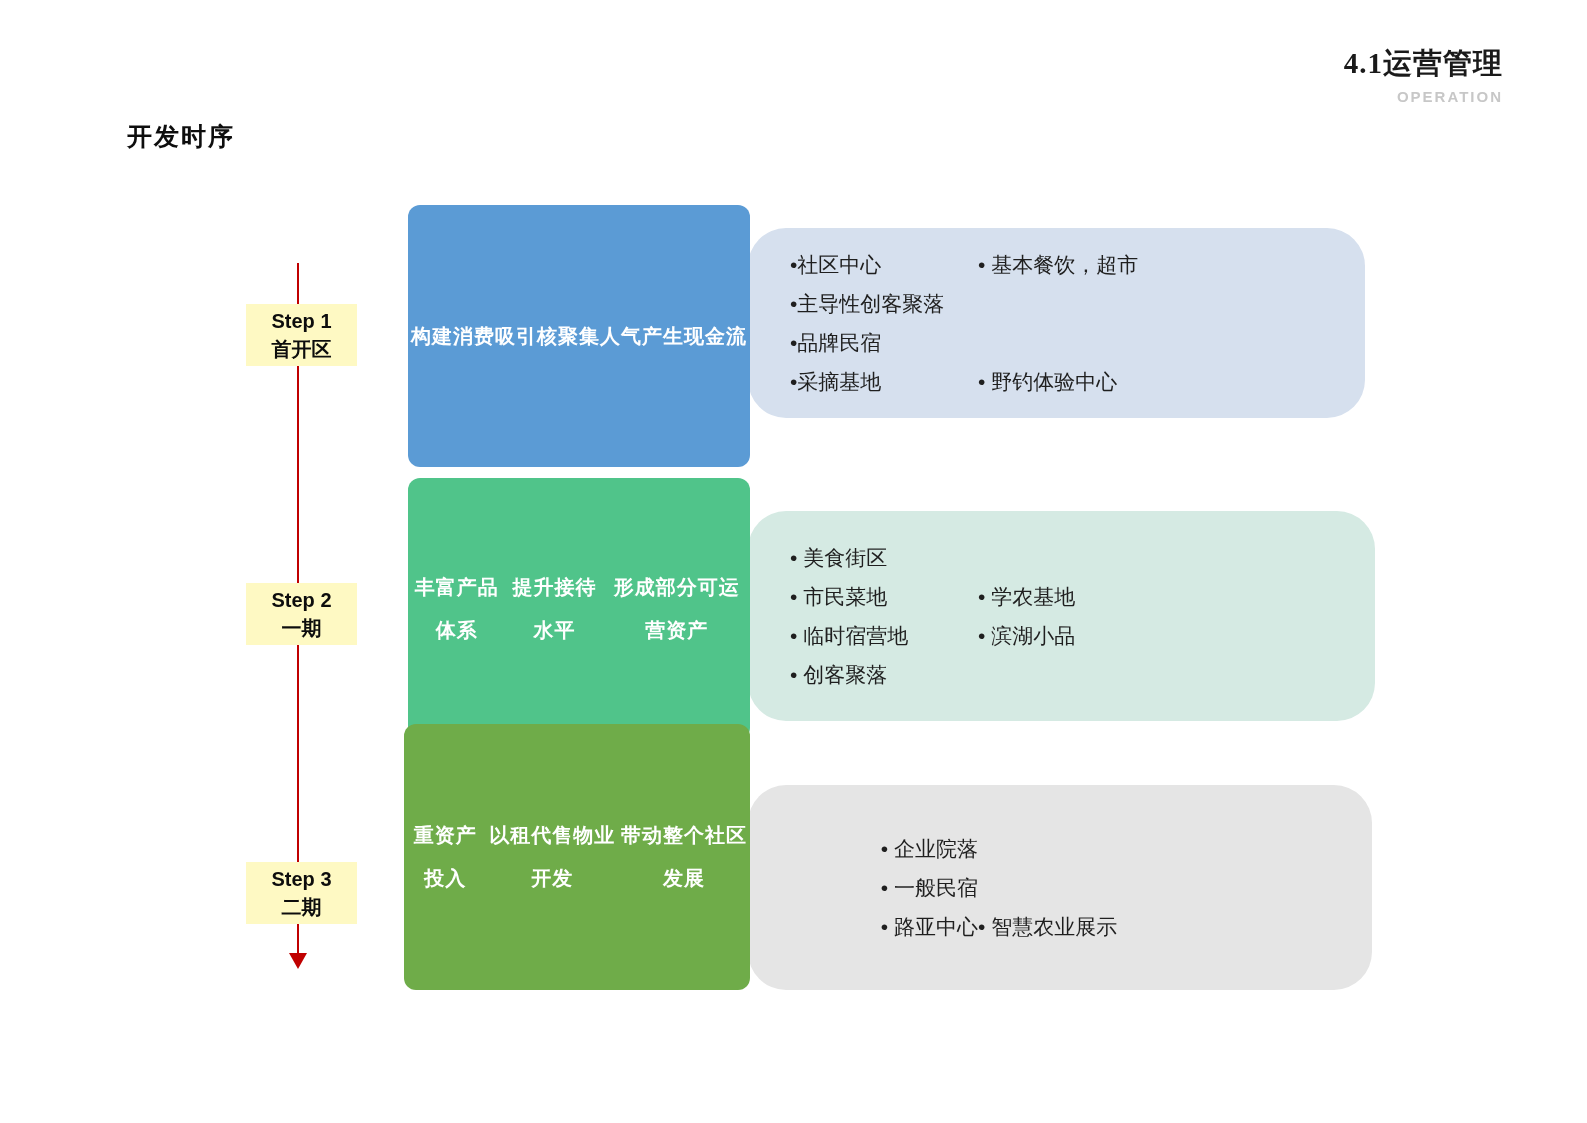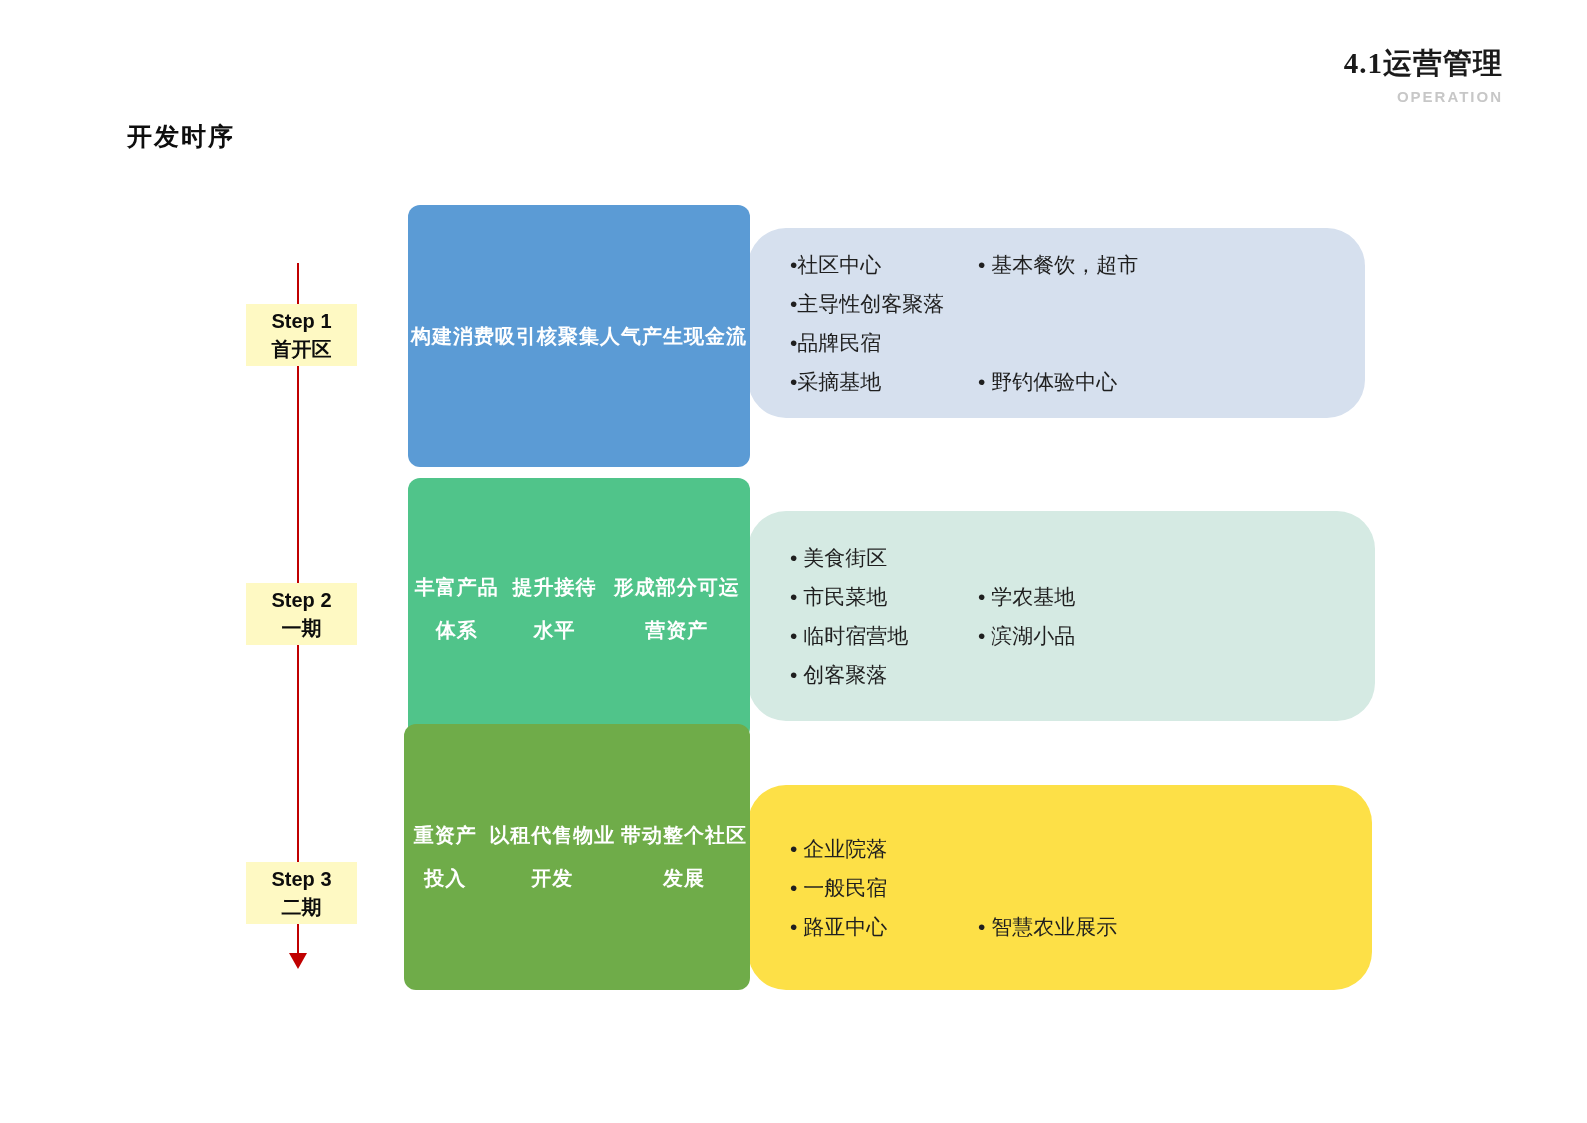--- a/index.html
+++ b/index.html
@@ -35,21 +35,21 @@
   .goal1{top:205px;background:#5B9BD5;}
   .goal2{top:478px;background:#50C48A;}
   .goal3{top:724px;left:404px;width:346px;height:266px;background:#6FAC49;}
 
   
   .detail{position:absolute;left:748px;border-radius:38px;z-index:1;
           display:flex;flex-direction:column;justify-content:center;
           padding-left:42px;box-sizing:border-box;color:#1f1f1f;font-size:21px;}
   .detail1{top:228px;width:617px;height:190px;background:#D6E0EE;}
   .detail2{top:505px;width:627px;height:210px;background:#D5EAE3;margin-top:6px;}
-  .detail3{top:785px;width:624px;height:205px;background:#fde047;}
+  .detail3{top:785px;width:624px;height:205px;background:#e5e5e5;text-align:right;}
   .drow{display:flex;height:39px;align-items:center;}
   .dcol1{width:188px;}
 </style>
 </head>
 <body>
 
 <div class="page">
 
   <div class="hdr-title">4.1运营管理</div>
   <div class="hdr-sub">OPERATION</div>

